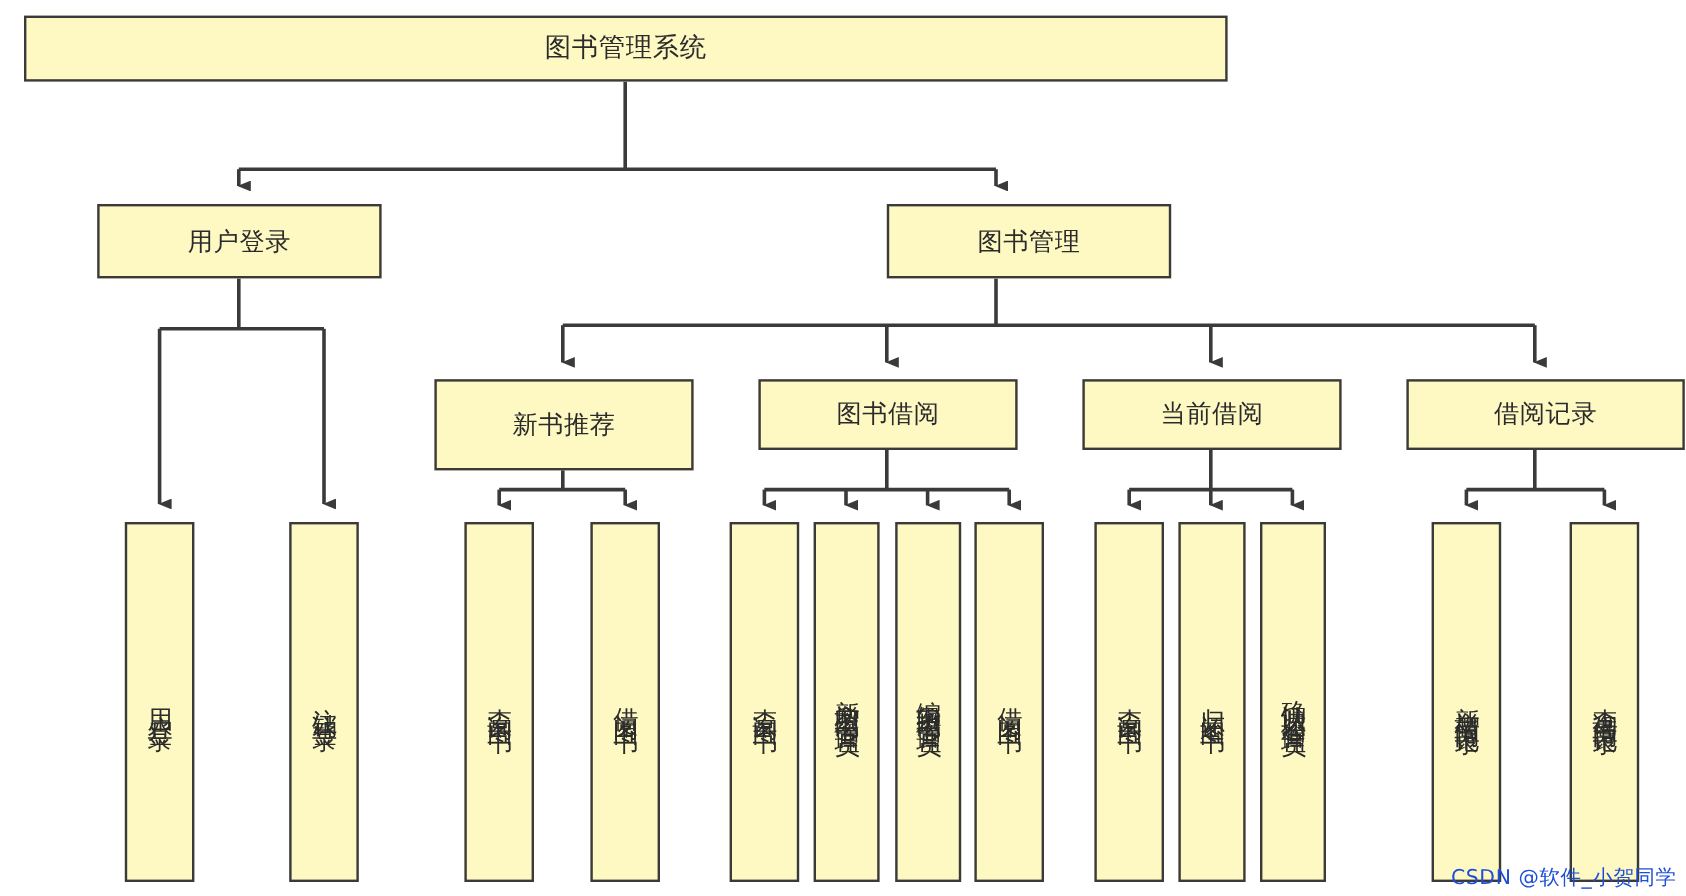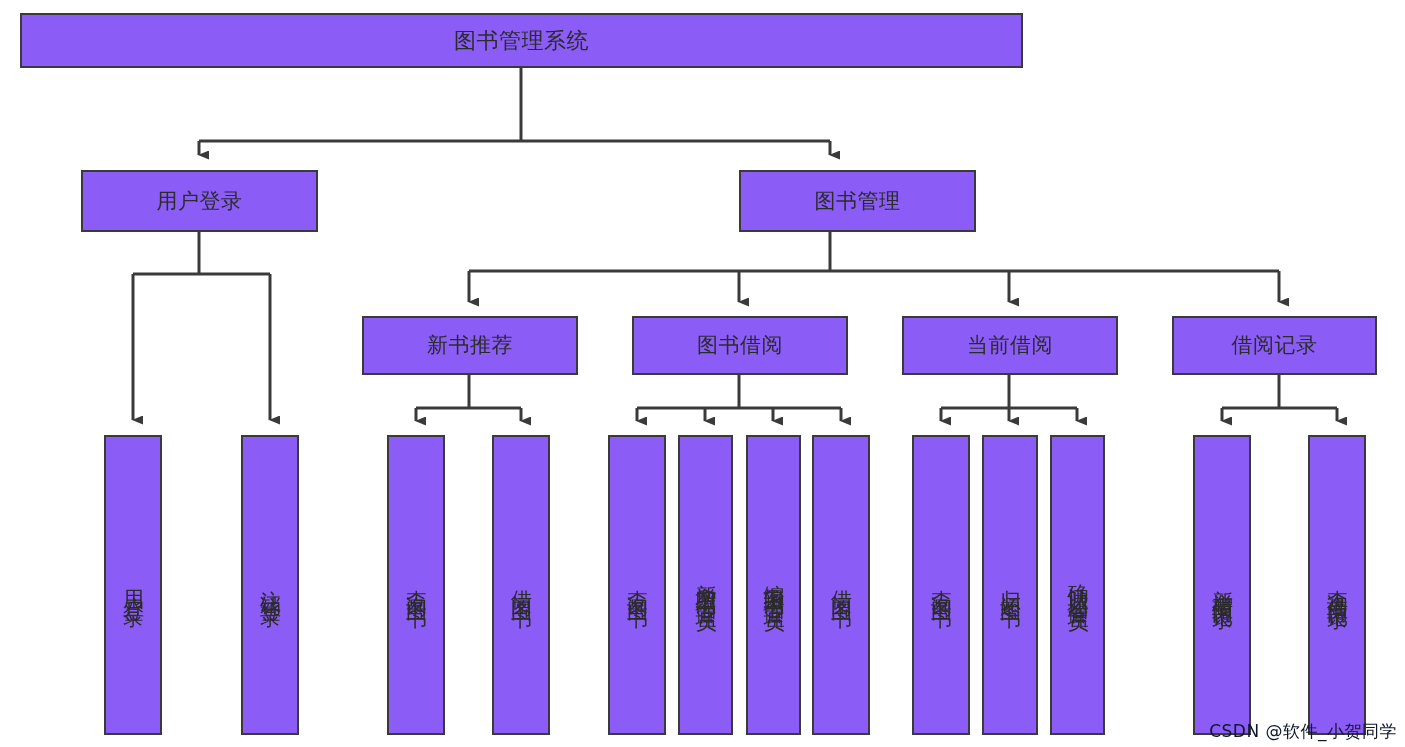--- a/index.html
+++ b/index.html
@@ -22,21 +22,21 @@
     position: absolute;
     left: 0;
     top: 0;
     width: 1405px;
     height: 747px;
     pointer-events: none;
   }
   .node {
     position: absolute;
     box-sizing: border-box;
-    background: #8b5cf6;
+    background: #fef9c3;
     border: 2px solid #3a3a3a;
     display: flex;
     align-items: center;
     justify-content: center;
     color: #2b2b2b;
     z-index: 2;
   }
   .node-label {
     display: block;
     text-align: center;
@@ -67,21 +67,21 @@
     max-height: 100%;
   }
   .node.vert.tall .node-label {
     letter-spacing: 4px;
   }
   #watermark {
     position: absolute;
     right: 8px;
     bottom: 4px;
     font-size: 17px;
-    color: #0f172a;
+    color: #1d4ed8;
     z-index: 5;
     white-space: nowrap;
     letter-spacing: 0.5px;
   }
 </style>
 </head>
 <body>
 
 <div id="diagram-root">
 
@@ -141,33 +141,33 @@
   </div>
 
   <div class="node horiz" style="left:81px; top:170px; width:237px; height:62px;">
     <span class="node-label">用户登录</span>
   </div>
 
   <div class="node horiz" style="left:739px; top:170px; width:237px; height:62px;">
     <span class="node-label">图书管理</span>
   </div>
 
-  <div class="node horiz" style="left:362px; top:316px; width:216px; height:59px;">
+  <div class="node horiz" style="left:362px; top:316px; width:216px; height:76px;">
     <span class="node-label">新书推荐</span>
   </div>
 
   <div class="node horiz" style="left:902px; top:316px; width:216px; height:59px;">
     <span class="node-label">当前借阅</span>
   </div>
 
   <div class="node horiz" style="left:632px; top:316px; width:216px; height:59px;">
     <span class="node-label">图书借阅</span>
   </div>
 
-  <div class="node horiz" style="left:1172px; top:316px; width:205px; height:59px;">
+  <div class="node horiz" style="left:1172px; top:316px; width:232px; height:59px;">
     <span class="node-label">借阅记录</span>
   </div>
 
   <div class="node vert" style="left:104px; top:435px; width:58px; height:300px;">
     <span class="node-label">用户登录</span>
   </div>
 
   <div class="node vert" style="left:241px; top:435px; width:58px; height:300px;">
     <span class="node-label">注销登录</span>
   </div>

